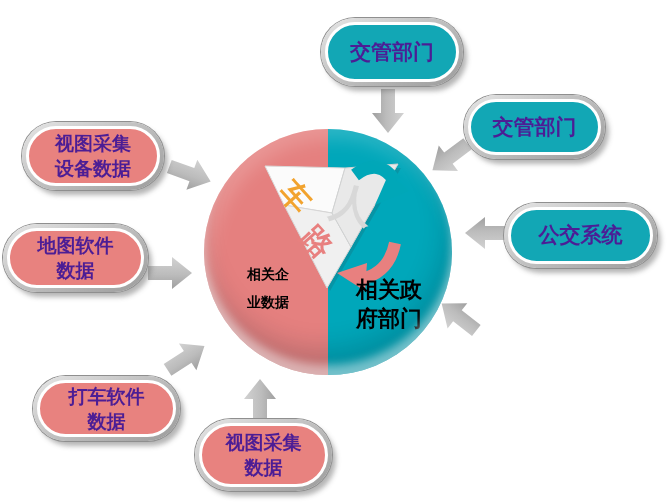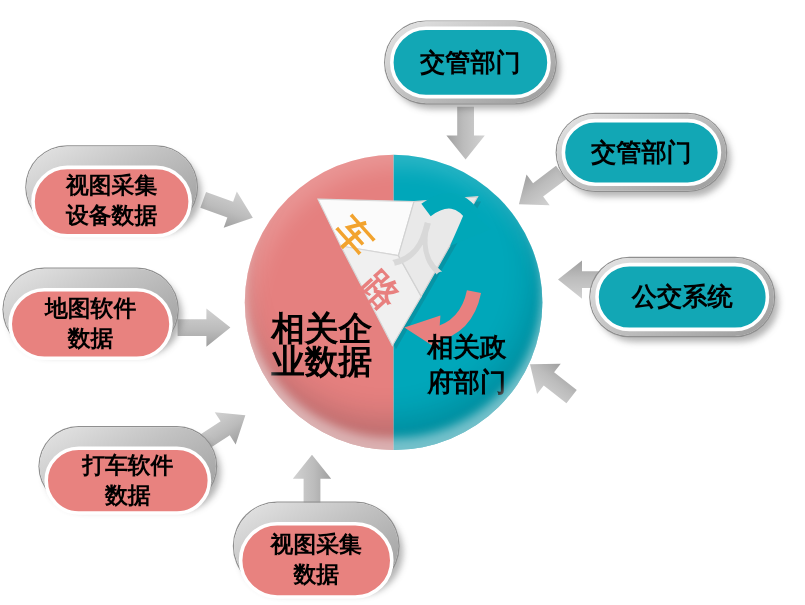--- a/index.html
+++ b/index.html
@@ -9,34 +9,34 @@
   }
   
   .pill{
     position:absolute;border-radius:999px;padding:4px;box-sizing:border-box;
     background:linear-gradient(150deg,#e6e6e6 0%,#c2c2c2 45%,#9b9b9b 100%);
     box-shadow:0 0 0 1px #8f8f8f,4px 5px 5px rgba(90,90,90,0.45);
   }
   .pill .inner{
     width:100%;height:100%;border-radius:999px;border:3px solid #ffffff;box-sizing:border-box;
     display:flex;align-items:center;justify-content:center;
-    font-weight:bold;color:#000000;text-align:center;white-space:pre-line;
+    font-weight:bold;color:#4c1d95;text-align:center;white-space:pre-line;
   }
   .pill.teal .inner{background:#12a7b5;}
   .pill.pink .inner{background:#e8827f;}
   .one-line .inner{font-size:21px;line-height:23px;}
-  .two-line .inner{font-size:19px;line-height:25px;margin-top:12px;}
+  .two-line .inner{font-size:19px;line-height:25px;}
 
   #pill-traffic  {left:321px;top:18px; width:142px;height:68px;}
   #pill-security {left:464px;top:95px; width:141px;height:64px;}
-  #pill-transit  {left:492px;top:203px;width:153px;height:65px;margin-top:12px;}
+  #pill-transit  {left:504px;top:203px;width:153px;height:65px;}
   #pill-planning {left:477px;top:308px;width:184px;height:66px;}
   #pill-video    {left:22px; top:122px;width:142px;height:68px;}
   #pill-map      {left:3px;  top:224px;width:145px;height:68px;}
-  #pill-taxi     {left:33px; top:356px;width:147px;height:65px;}
+  #pill-taxi     {left:33px; top:376px;width:147px;height:65px;}
   #pill-other    {left:195px;top:419px;width:137px;height:72px;}
 
   
   .garr{position:absolute;width:44px;height:32px;overflow:visible;}
   #arr-traffic {left:366px;top:95px; transform:rotate(90deg);}
   #arr-security{left:428px;top:141px;transform:rotate(143deg);}
   #arr-transit {left:465px;top:217px;transform:rotate(180deg);}
   #arr-planning{left:437px;top:301px;transform:rotate(-142deg);}
   #arr-video   {left:168px;top:158px;transform:rotate(20deg);}
   #arr-map     {left:148px;top:257px;transform:rotate(0deg);}
@@ -50,21 +50,21 @@
   #half-right{left:124px;background:#00a7ba;border-radius:0 124px 124px 0 / 0 123px 123px 0;}
   #circle .gloss{
     position:absolute;left:0;top:0;width:248px;height:246px;border-radius:50%;pointer-events:none;
     box-shadow:inset 0 -10px 8px rgba(255,255,255,0.45),
                inset -6px -26px 26px rgba(0,30,40,0.18),
                inset 6px 10px 18px rgba(255,255,255,0.18);
   }
   .circle-label{
     position:absolute;font-weight:bold;color:#000;text-align:center;white-space:pre-line;
   }
-  #label-enterprise{left:8px;top:132px;width:112px;font-size:28px;line-height:28px;text-align:center;}
+  #label-enterprise{left:8px;top:132px;width:112px;font-size:14px;line-height:28px;text-align:center;}
   #label-government{left:126px;top:146px;width:118px;font-size:22px;line-height:29px;}
   #core-graphic{position:absolute;left:55px;top:28px;}
 </style>
 </head>
 <body>
 
 <div id="stage">
 
   <svg width="0" height="0" style="position:absolute">
     <defs>

